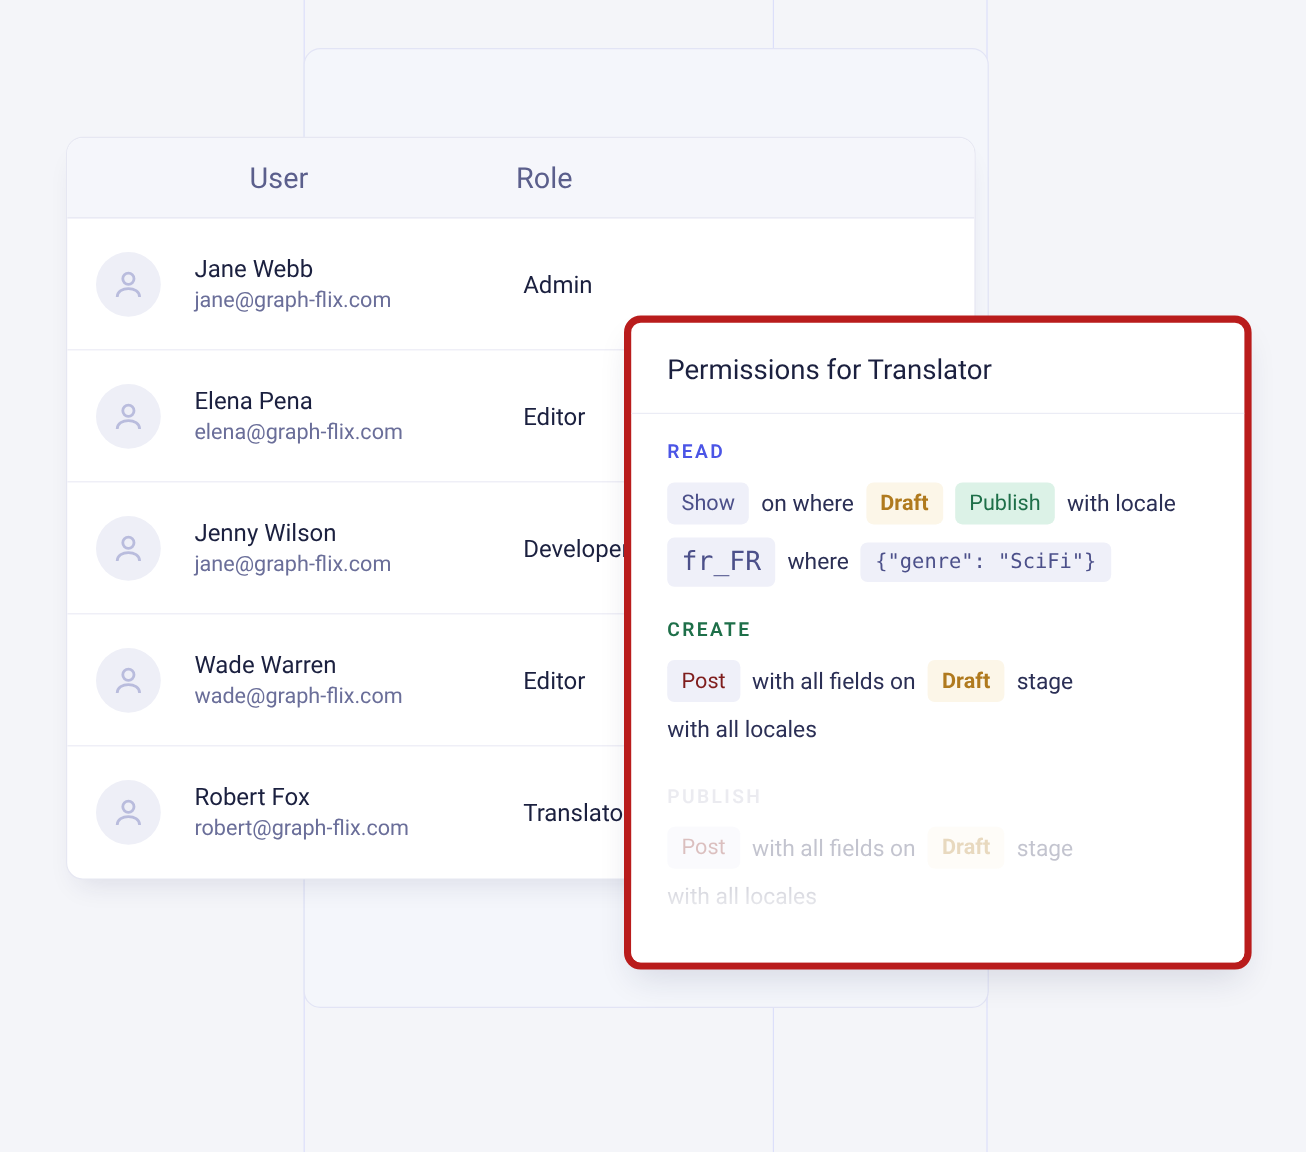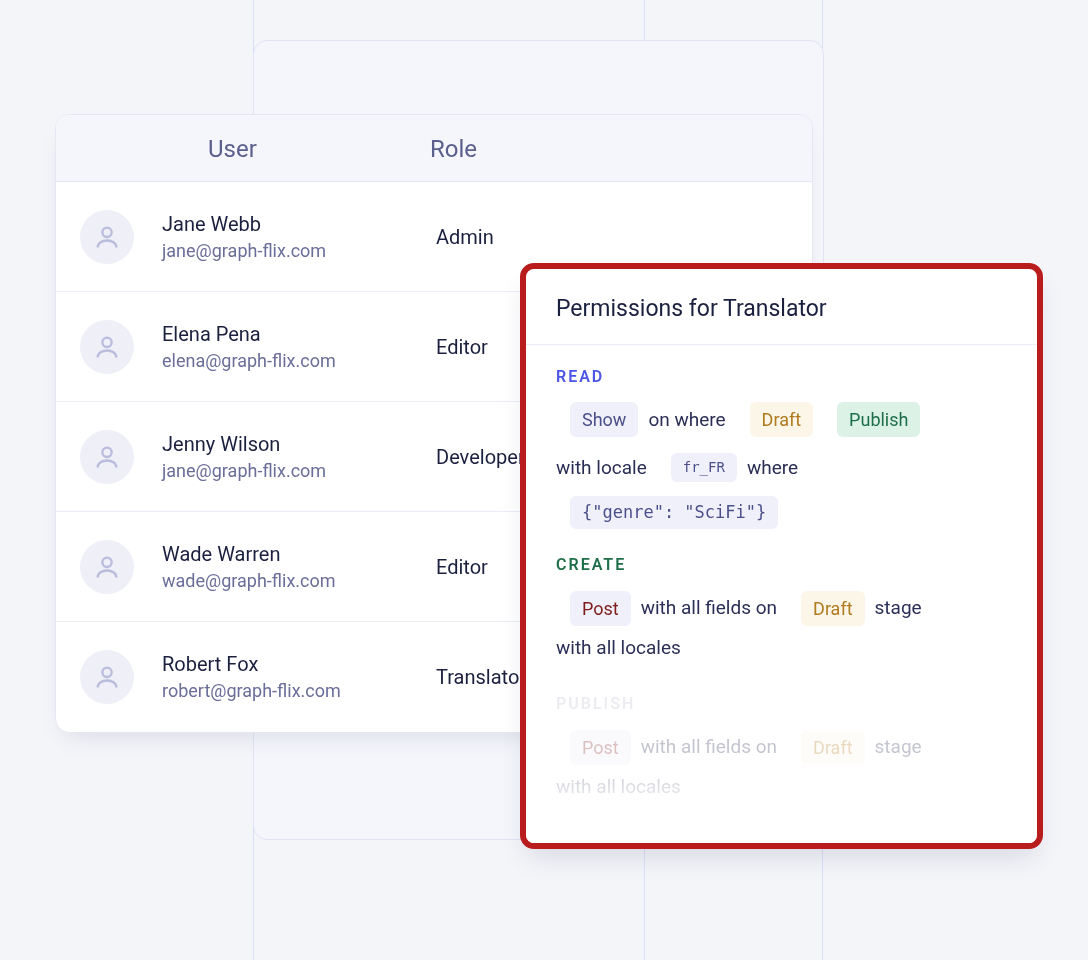--- a/index.html
+++ b/index.html
@@ -126,26 +126,25 @@
     flex-wrap: wrap;
     gap: 8px 10px;
     align-items: center;
   }
   .chip {
     padding: 4px 12px;
     border-radius: 6px;
     font-size: 18px;
     display: inline-block;
     line-height: 1.5;
-    margin-left: 14px;
   }
   .chip-show { background: #eff0f9; color: #4c508a; }
-  .chip-draft { background: #fcf6e8; color: #b07a1e; }
+  .chip-draft { background: #fcf6e8; color: #b07a1e; font-weight: bold; }
   .chip-publish { background: #dcf2e7; color: #1e6f49; }
-  .chip-fr { background: #eff0f9; color: #4c508a; font-family: ui-monospace, monospace; font-size: 14px; text-align: center; }
+  .chip-fr { background: #eff0f9; color: #4c508a; font-family: ui-monospace, monospace; font-size: 22px; text-align: center; }
   .chip-json { background: #eff0f9; color: #4c508a; font-family: ui-monospace, monospace; font-size: 17px; }
   .chip-post { background: #eff0f9; color: #7f1d1d; }
 
   .faded { opacity: 0.28; }
 
   
   .perm-card::after {
     content: "";
     position: absolute;
     left: 0; right: 0; bottom: 0;

